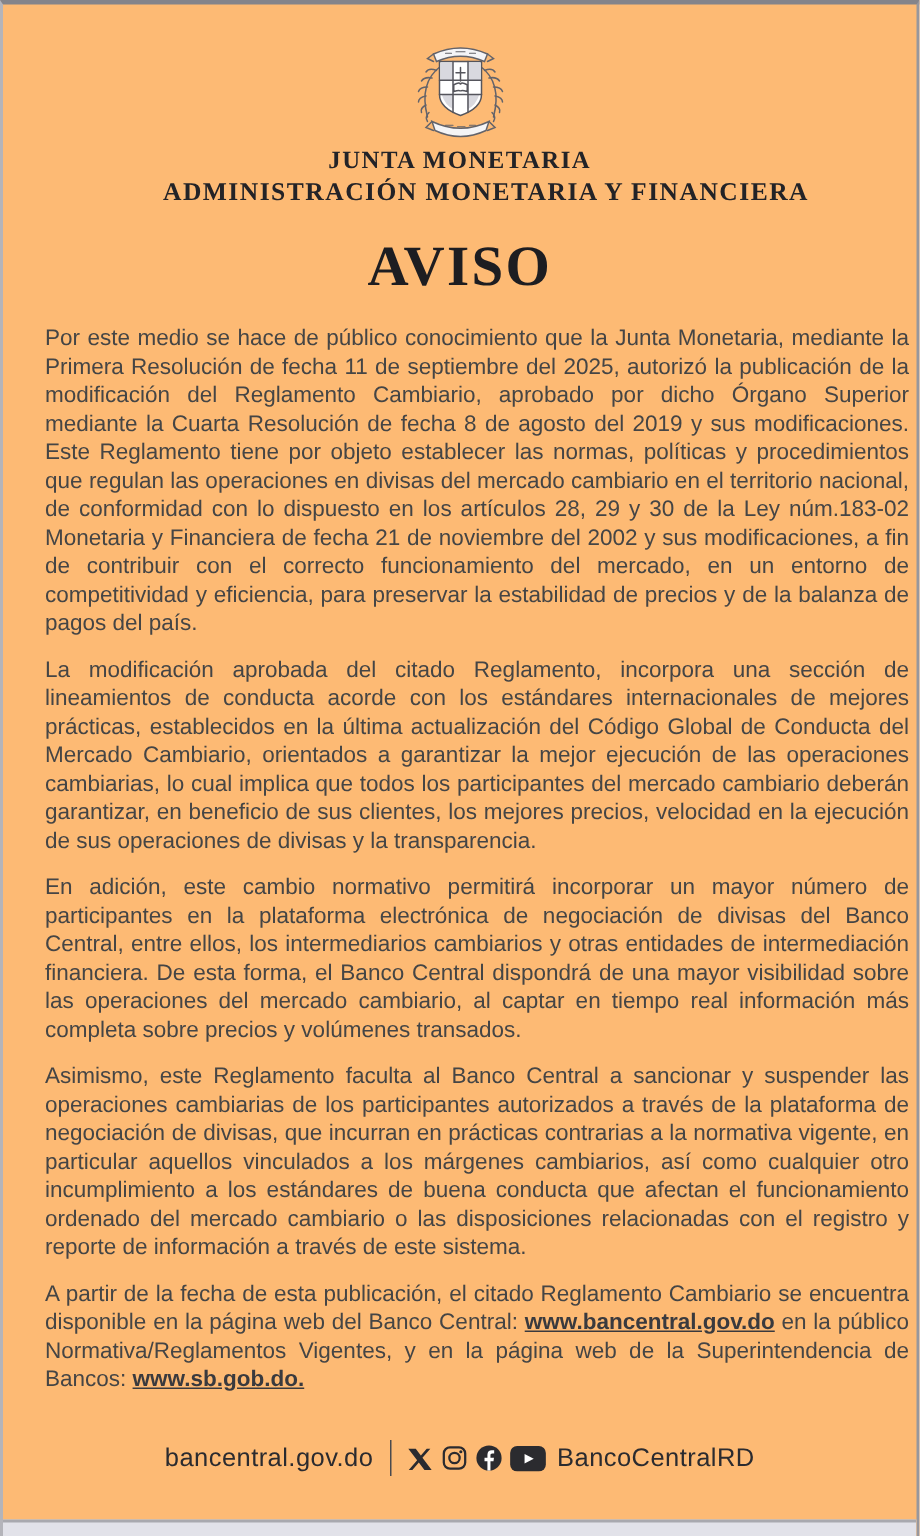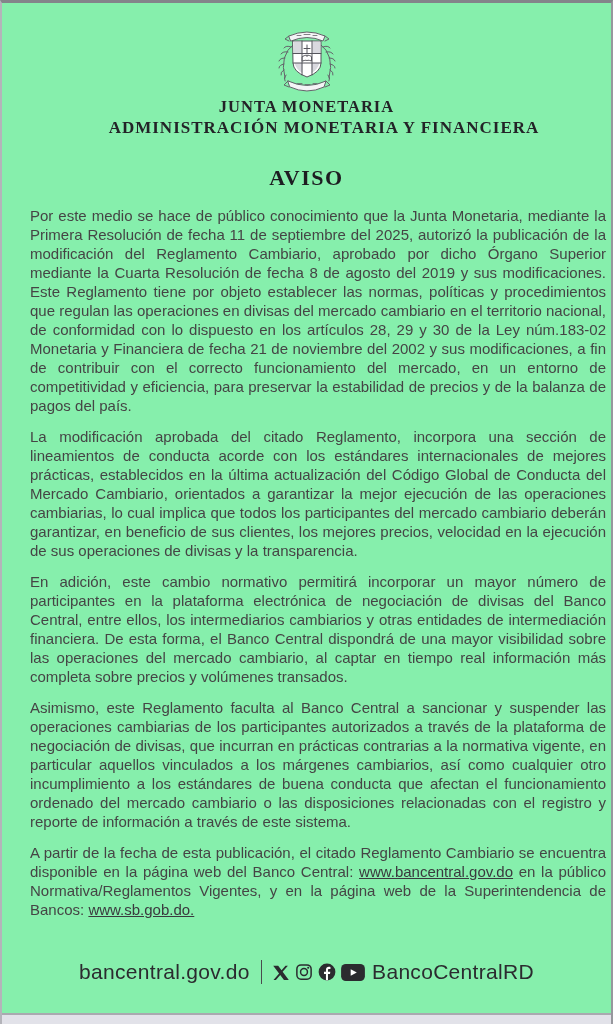--- a/index.html
+++ b/index.html
@@ -1,20 +1,20 @@
 <!DOCTYPE html>
 <html><head>
 <meta charset="utf-8">
 <style>
   html,body { margin:0; padding:0; background:#e4e4ea; }
   .page {
     position:relative;
     width:613px; height:1024px;
     box-sizing:border-box;
-    background:#86efac;
+    background:#fdba74;
     border-top:3px solid #84848a;
     border-left:2px solid #b4b4ba;
     border-right:2px solid #97979d;
     overflow:hidden;
     font-family:"Liberation Sans", sans-serif;
     color:#454545;
   }
   .crest { display:block; margin:22px auto 2px; }
   .org-line1 {
     margin:4px 0 0; text-align:center;
@@ -22,39 +22,39 @@
     font-size:16.5px; font-weight:bold; letter-spacing:1px;
     color:#232327; line-height:20px;
   }
   .org-line2 {
     margin:0; text-align:center;
     font-family:"Liberation Serif", serif;
     font-size:17px; font-weight:bold; letter-spacing:1px;
     color:#232327; line-height:21px;padding-left:35px;
   }
   .aviso {
-    margin:21px 0 9px; text-align:center;
+    margin:21px 0 19px; text-align:center;
     font-family:"Liberation Serif", serif;
-    font-size:22px; font-weight:bold; letter-spacing:1.5px;
+    font-size:38px; font-weight:bold; letter-spacing:1.5px;
     color:#1d1d21; line-height:38px;
   }
   .body-text {
     padding:0 5px 0 28px;
     font-size:15px; line-height:19px;
     text-align:justify;
   }
   .body-text p { margin:0 0 12px; }
-  .doclink { font-weight:normal; text-decoration:underline; color:#3a3a3e; }
+  .doclink { font-weight:bold; text-decoration:underline; color:#3a3a3e; }
   .it { }
   .date-line { margin-top:17px; text-align:left; }
   .footer {
     position:absolute; left:0; right:0; top:957px;
     display:flex; justify-content:center; align-items:center;
     gap:7px;
-    font-size:21px; color:#2b2b2f; letter-spacing:0.3px;
+    font-size:17px; color:#2b2b2f; letter-spacing:0.3px;
   }
   .footer .sep { width:1.5px; height:24px; background:#4a4a4e; margin:0 4px; }
   .footer .icons { display:flex; align-items:center; gap:5px; }
   .footer svg { display:block; }
   .bottom-strip {
     position:absolute; left:0; right:0; bottom:0; height:9px;
     background:#e2e2e9; border-top:2px solid #a9a9af;
   }
 </style>
 </head>

